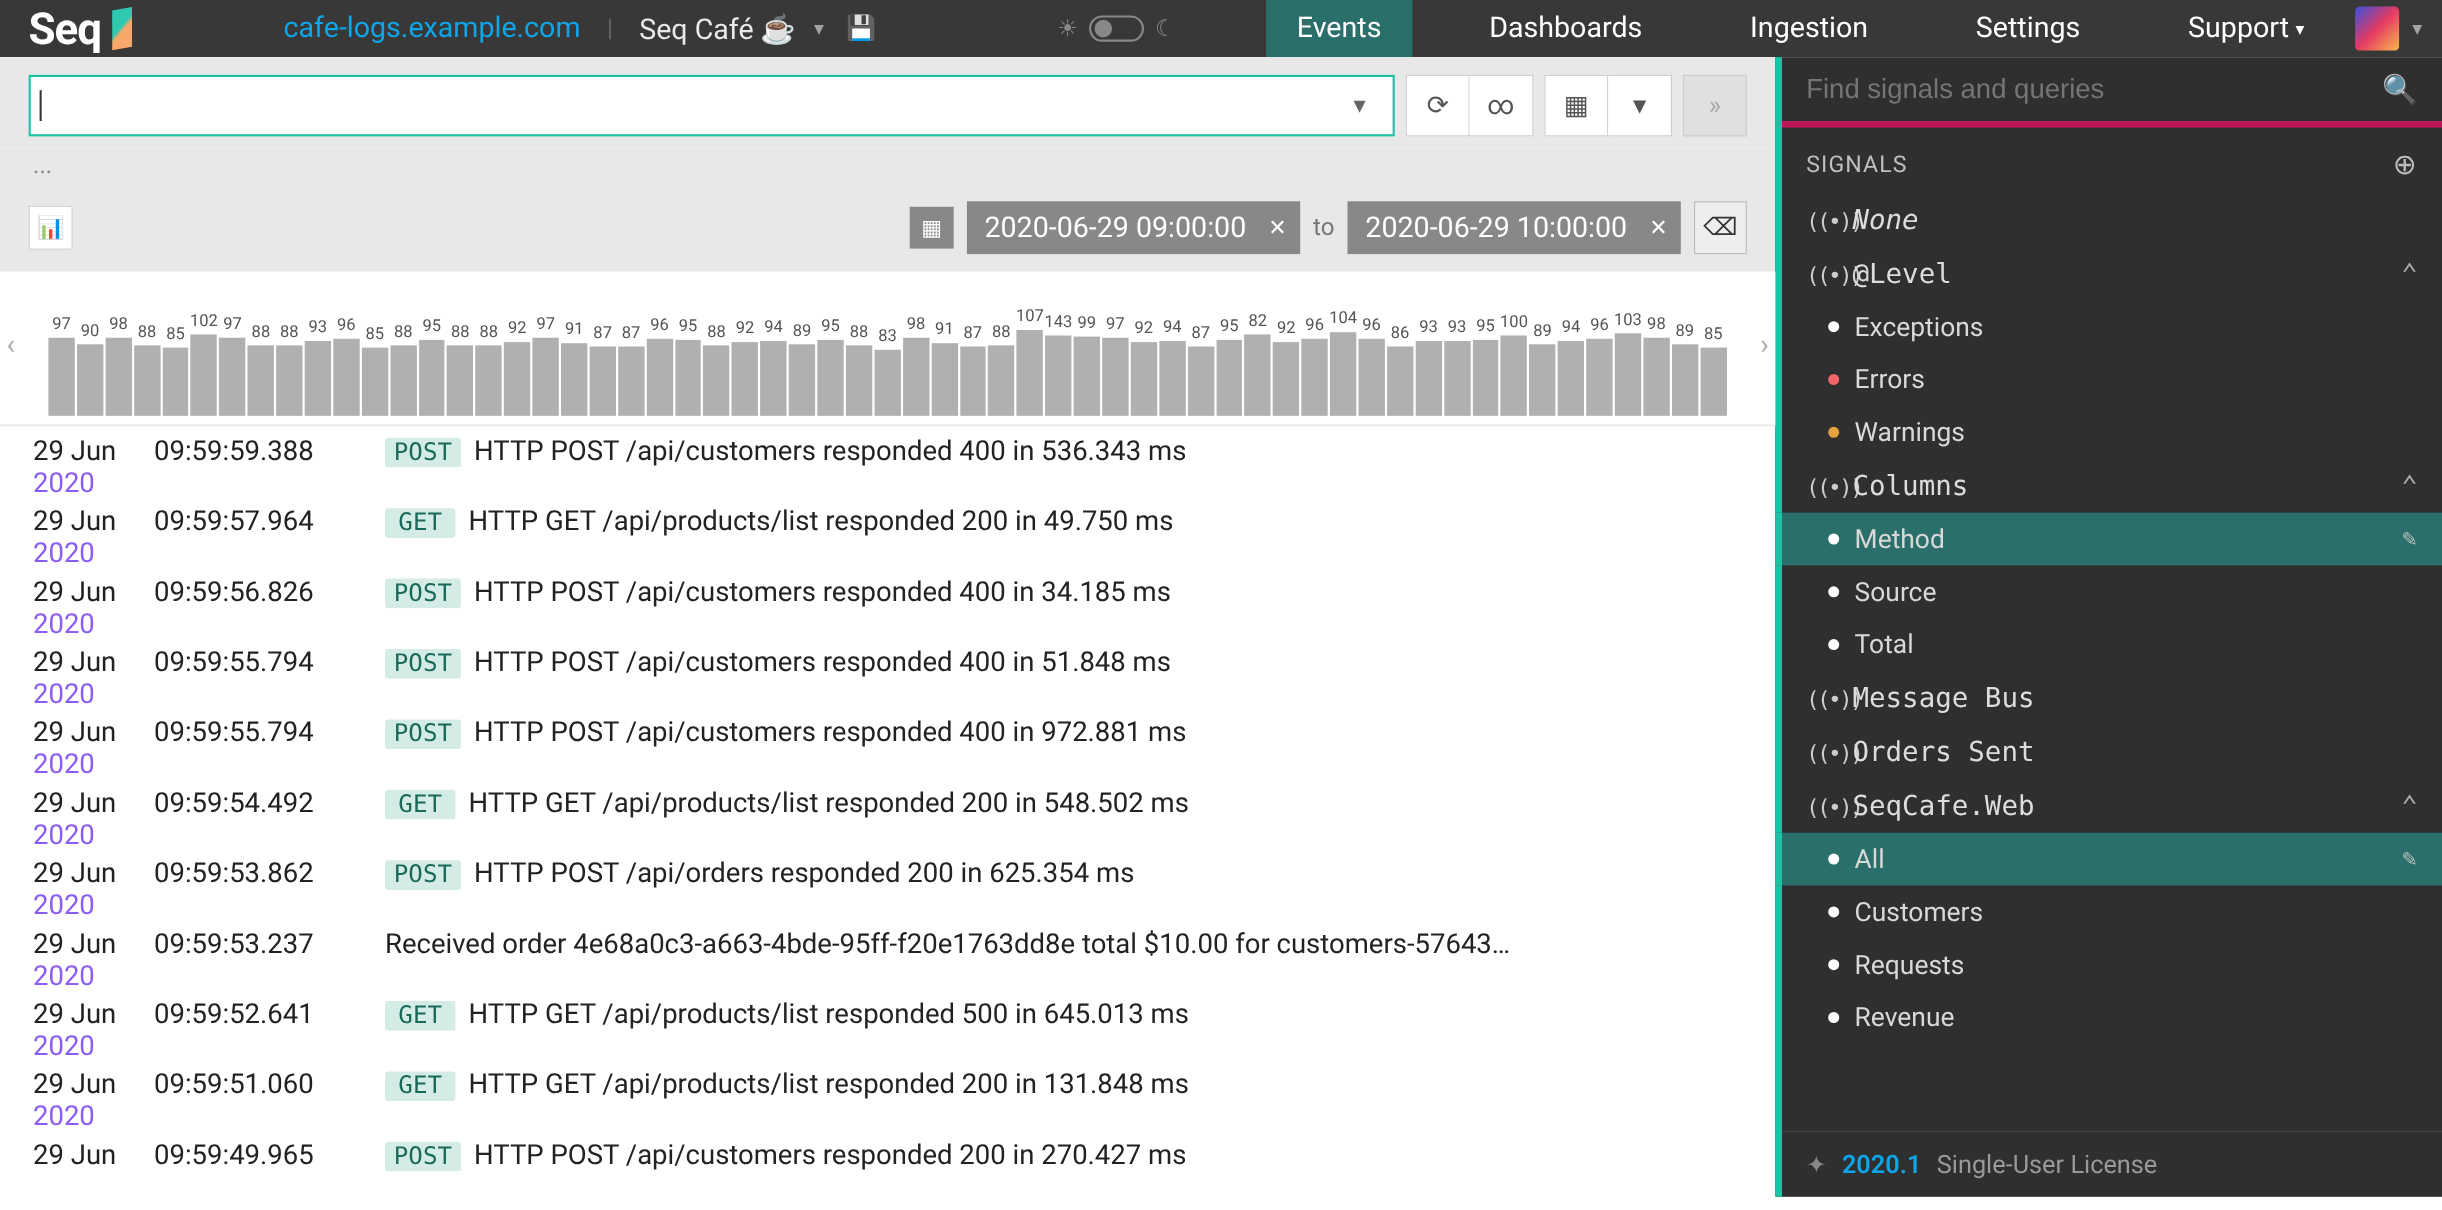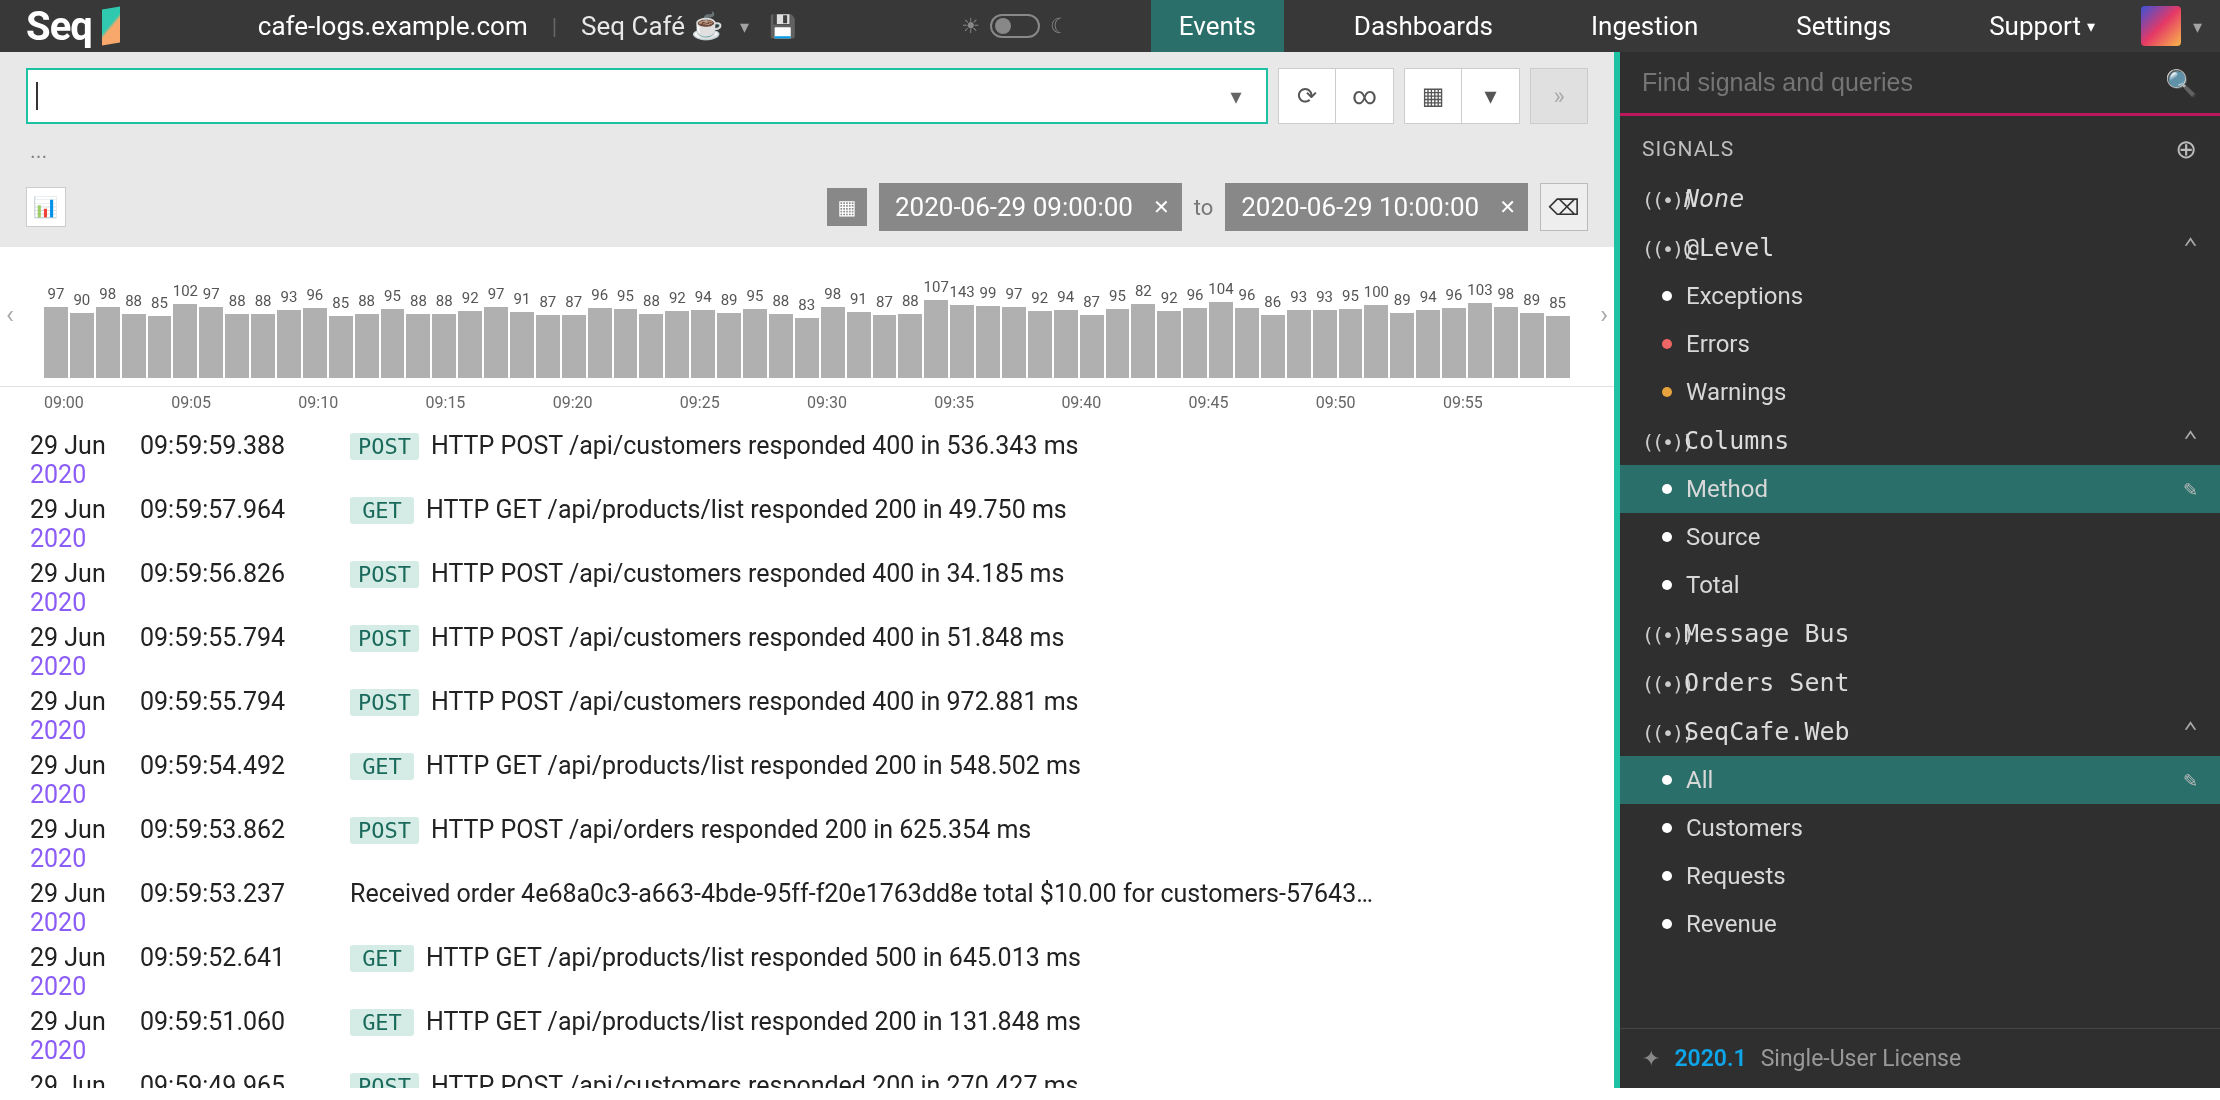--- a/index.html
+++ b/index.html
@@ -27,21 +27,21 @@
     margin-right: 18px;
     display: flex;
     align-items: center;
   }
   .logo-mark {
     width: 18px; height: 36px;
     margin-left: 10px;
     background: linear-gradient(135deg,#2fc9b0 45%,#f9a86b 55%);
     transform: skewY(-10deg);
   }
-  .host { margin-left: 120px; color: #ffffff; font-size: 26px; }
+  .host { margin-left: 120px; color: #0ea5e9; font-size: 26px; }
   .vdiv { margin: 0 24px; color: #666; font-size: 22px; }
   .workspace { color: #e8e8e8; font-size: 26px; display:flex; align-items:center; gap:10px;}
   .chev-sm { font-size: 18px; color:#a3a3a3; margin-left:6px;}
   .save-icon { margin-left: 20px; color:#888; font-size:22px;}
   .spacer { flex: 1; }
   .theme-toggle { display:flex; align-items:center; gap:10px; margin-right: 40px; color:#888;}
   .toggle-track { width:50px; height:24px; border:2px solid #888; border-radius:20px; position:relative;}
   .toggle-knob { width:16px;height:16px;background:#888;border-radius:50%;position:absolute;left:3px;top:2px;}
   .navtabs { display:flex; align-items:stretch; height:64px;}
   .navtab { padding: 0 28px; display:flex; align-items:center; color:#fff; font-size:26px; cursor:pointer;margin-left:42px;}
@@ -75,21 +75,21 @@
   .nav-arrow.l { left:6px;} .nav-arrow.r { right:6px;}
   .timeaxis { display:flex; padding: 6px 44px 10px 44px; background:#fff; font-size:16px; color:#666;}
   .tick { flex:1;}
   .events { flex:1; overflow:auto; padding:6px 0; }
   .ev { display:flex; align-items:baseline; padding:3px 30px; font-size:25px; color:#222;}
   .ev .date { width:110px; color:#222;}
   .ev .year { color:#8b5cf6; margin-right:6px;}
   .ev .time { width:210px; color:#222;}
   .badge { font-family: ui-monospace,Menlo,monospace; background:#d5ece6; color:#1a6a5c; padding:1px 8px; border-radius:3px; font-size:22px; margin-right:12px; min-width:64px; display:inline-block; text-align:center;}
   .msg { flex:1; white-space:nowrap; overflow:hidden; text-overflow:ellipsis;}
-  .right .findrow { height:64px; display:flex; align-items:center; padding:0 22px; border-bottom:3px solid #be185d;}
+  .right .findrow { height:64px; display:flex; align-items:center; padding:0 22px; border-bottom:6px solid #be185d;}
   .right .findrow input { flex:1; background:transparent; border:none; color:#bbb; font-size:25px; outline:none;}
   .sig-header { padding:18px 22px 10px 22px; display:flex; align-items:center; color:#bfbfbf; font-size:21px; letter-spacing:1px;}
   .sig-header .plus { margin-left:auto; font-size:26px; color:#bbb;}
   .sigrow { padding:10px 22px; display:flex; align-items:center; gap:14px; font-size:25px; font-family: ui-monospace,Menlo,monospace; cursor:pointer;}
   .sigrow .ic { width:28px; color:#ccc;}
   .sigrow.head { color:#dcdcdc;}
   .sigrow.sub { padding-left:42px; font-family:inherit; font-size:24px;}
   .sigrow .chev { margin-left:auto; color:#aaa;}
   .sigrow .pencil { margin-left:auto; color:#bbb; font-size:18px;}
   .sigrow.sel { background:#2a6f6a; }
@@ -347,34 +347,20 @@
           </div>
           <div class="bar" style="height: 64.7273px;">
             <span class="val">89</span>
           </div>
           <div class="bar" style="height: 61.8182px;">
             <span class="val">85</span>
           </div>
         </div>
       <span class="nav-arrow r">›</span>
     </div>
-    <div class="timeaxis" id="timeaxis">
-        <span class="tick">09:00</span>
-        <span class="tick">09:05</span>
-        <span class="tick">09:10</span>
-        <span class="tick">09:15</span>
-        <span class="tick">09:20</span>
-        <span class="tick">09:25</span>
-        <span class="tick">09:30</span>
-        <span class="tick">09:35</span>
-        <span class="tick">09:40</span>
-        <span class="tick">09:45</span>
-        <span class="tick">09:50</span>
-        <span class="tick">09:55</span>
-      </div>
     <div class="events" id="events">
         <div class="ev">
           <span class="date">29 Jun <span class="year">2020</span></span>
           <span class="time">09:59:59.388</span>
           <span class="msg"><span class="badge">POST</span>HTTP POST /api/customers responded 400 in 536.343 ms</span>
         </div>
         <div class="ev">
           <span class="date">29 Jun <span class="year">2020</span></span>
           <span class="time">09:59:57.964</span>
           <span class="msg"><span class="badge">GET</span>HTTP GET /api/products/list responded 200 in 49.750 ms</span>

